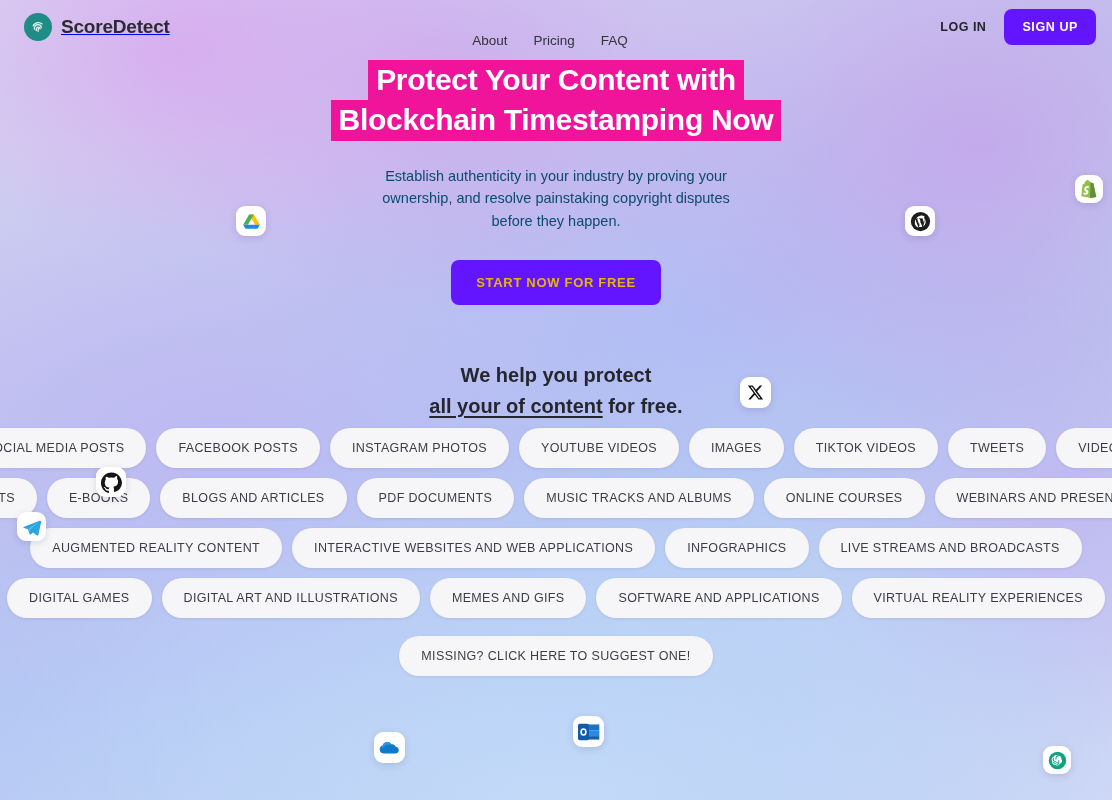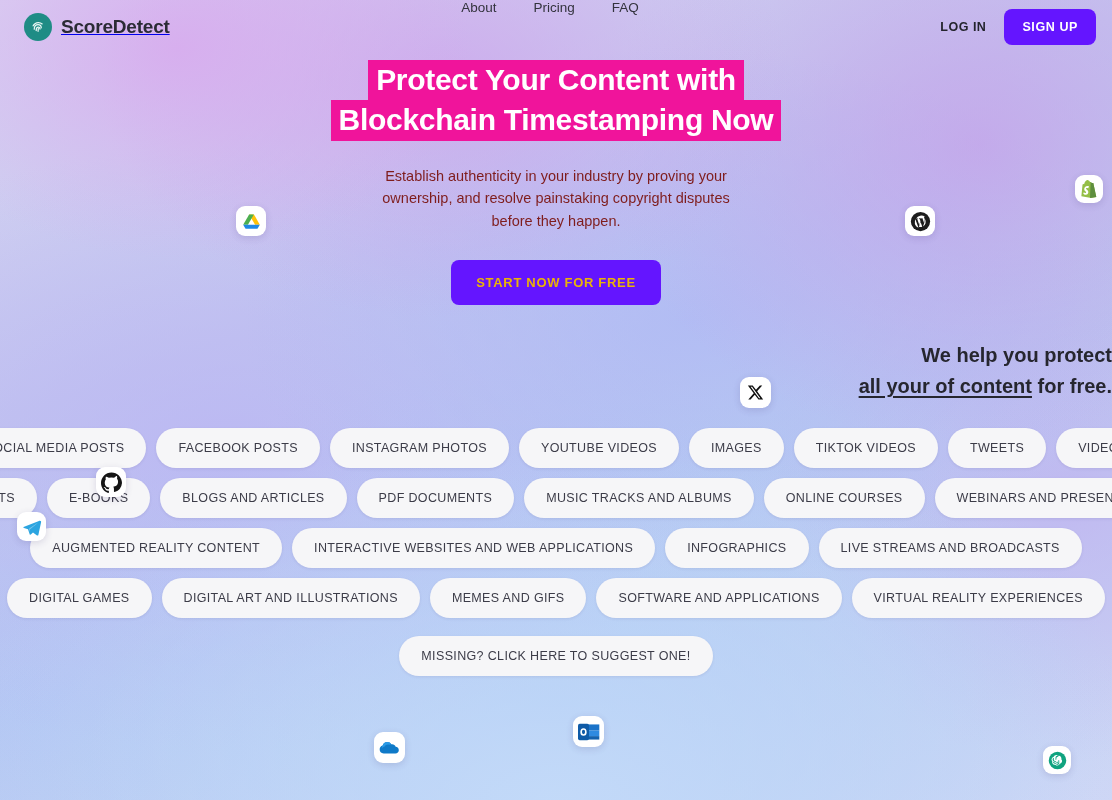--- a/index.html
+++ b/index.html
@@ -43,21 +43,21 @@
     width: 28px; height: 28px; border-radius: 50%;
     background: #1f8c85;
     display: flex; align-items: center; justify-content: center;
     flex: 0 0 auto;
   }
   .brand-name {
     font-size: 19px; font-weight: 700; color: #2b2b35; letter-spacing: -0.2px;
   }
   nav.main-nav {
     position: absolute; left: 0; right: 12px; top: 0; height: 48px;
-    display: flex; align-items: flex-start; justify-content: center; gap: 37px;
+    display: flex; align-items: flex-end; justify-content: center; gap: 26px;
     pointer-events: none;
   }
   nav.main-nav a {
     pointer-events: auto;
     font-size: 13.5px; color: #33333d; text-decoration: none;
   }
   .header-right {
     margin-left: auto; display: flex; align-items: center; gap: 18px; z-index: 5;
   }
   .login-link {
@@ -80,35 +80,35 @@
     max-width: 470px; margin: 0 auto;
   }
   .hero h1 .hl {
     background: #f0149b;
     box-decoration-break: clone;
     -webkit-box-decoration-break: clone;
     padding: 3px 8px 5px;
   }
   .hero p.sub {
     margin: 25px auto 0; max-width: 386px;
-    font-size: 14.5px; line-height: 1.55; color: #7f1d1d;
+    font-size: 14.5px; line-height: 1.55; color: #0c4a6e;
   }
   .cta-btn {
     margin-top: 28px;
     background: #6415ff; color: #eab308;
     font-size: 13px; font-weight: 700; letter-spacing: 0.7px;
     border: none; border-radius: 8px;
     padding: 15px 25px; cursor: pointer;
     font-family: inherit;
   }
 
   
   .protect {
-    position: absolute; top: 340px; left: 0; right: 0;
-    text-align: right; z-index: 10;
+    position: absolute; top: 360px; left: 0; right: 0;
+    text-align: center; z-index: 10;
   }
   .protect h2 {
     font-size: 20px; font-weight: 700; color: #26262f; line-height: 1.55;
   }
   .protect h2 .u { text-decoration: underline; text-underline-offset: 3px; }
 
   
   .tags {
     position: absolute; top: 428px; left: 12px; right: 12px;
     display: flex; flex-direction: column; align-items: center; gap: 10px;

